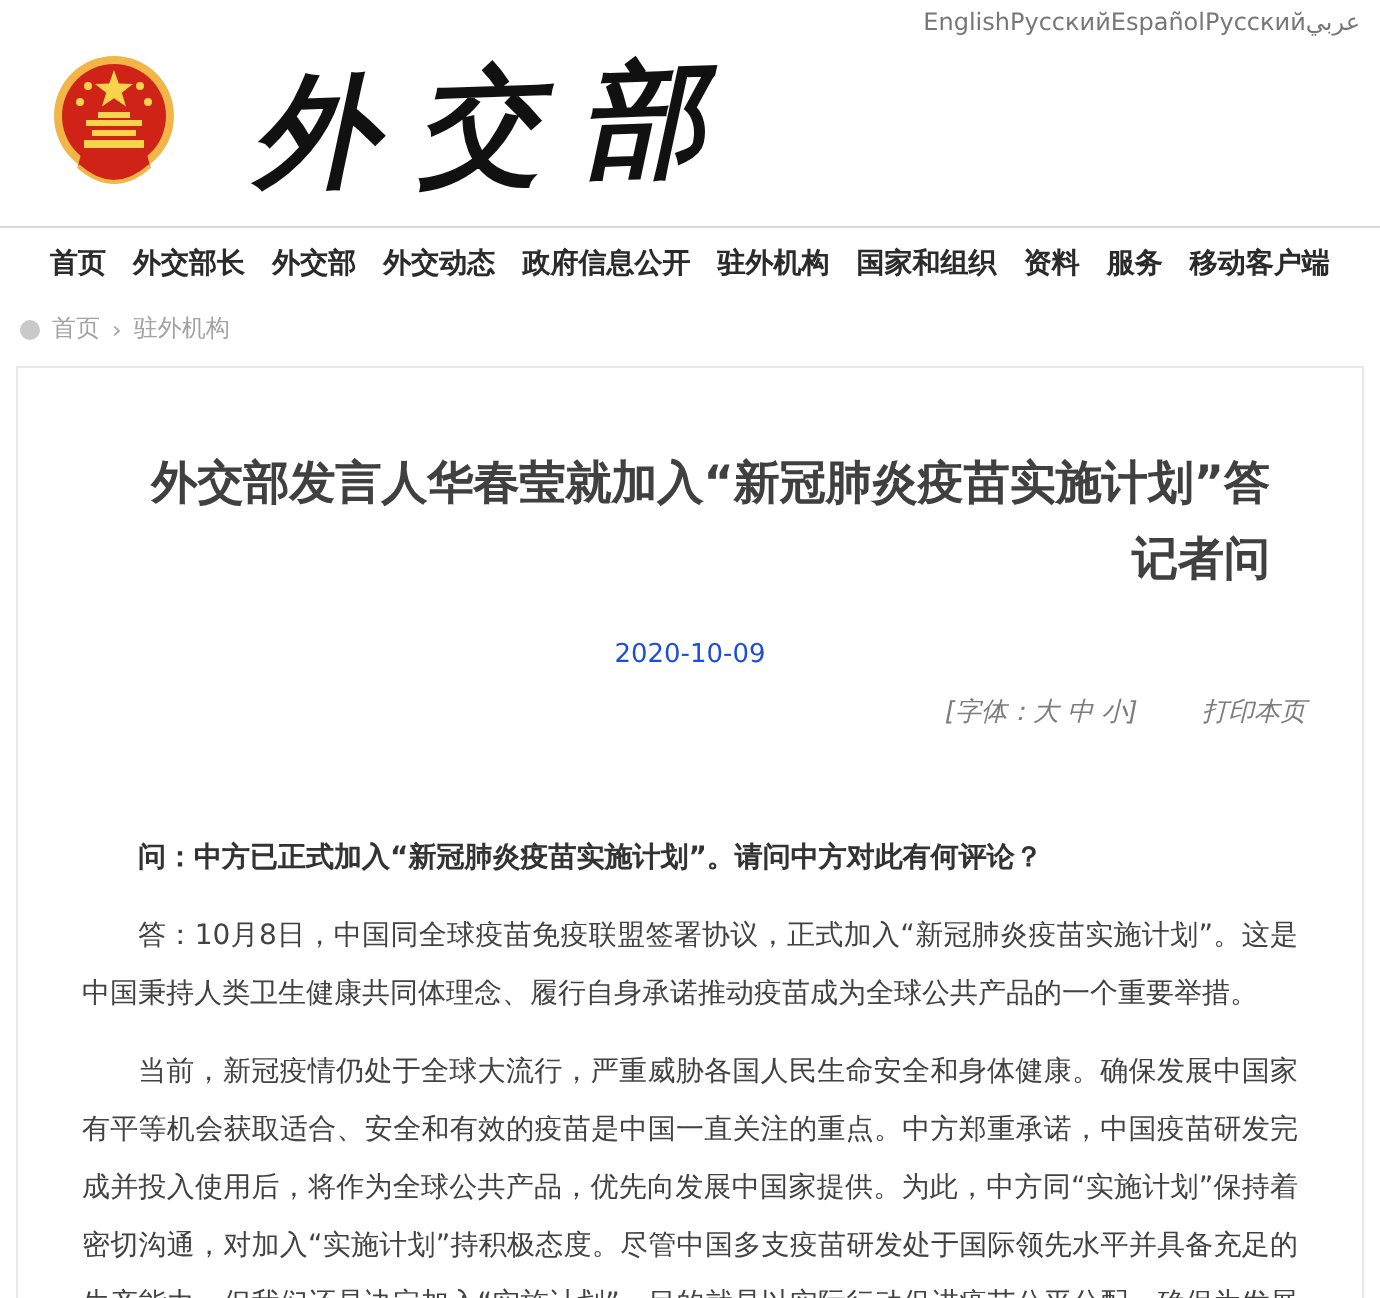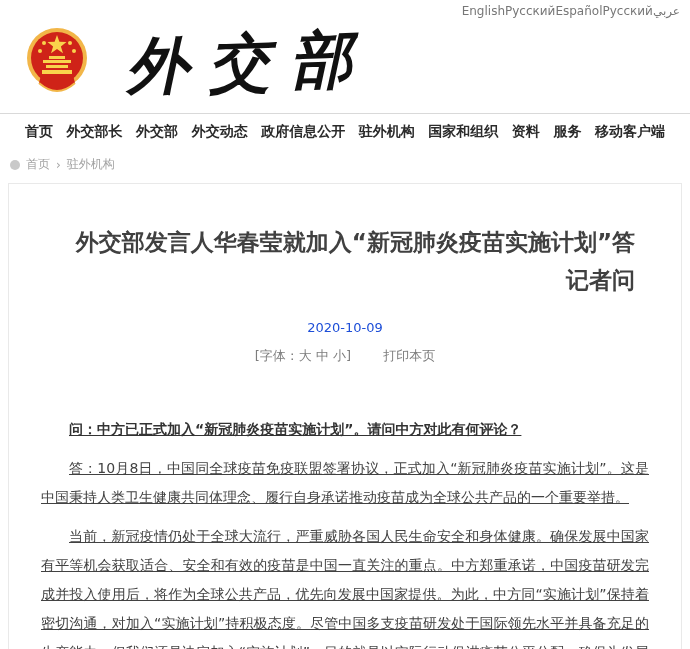--- a/index.html
+++ b/index.html
@@ -28,27 +28,27 @@
     font-size:12px; color:#a3a3a3; }
   .crumb a { color:#a3a3a3; text-decoration:none; cursor:pointer; }
   .crumb .dot { width:10px; height:10px; border-radius:50%; background:#c9c9c9; display:inline-block; }
 
   
   .box { margin:4px 8px 0 8px; border:1px solid #e9e9e9; background:#fff;
     min-height:480px; padding:34px 28px 30px 28px; position:relative; }
   .title { text-align:right; font-size:23px; font-weight:bold; color:#404040;
     line-height:1.65; margin:6px 18px 20px 18px; }
   .date { text-align:center; font-size:13px; color:#1d4ed8; margin-bottom:12px; }
-  .meta { text-align:center; font-size:13px; color:#7d7d7d; }
+  .meta { text-align:right; font-size:13px; color:#7d7d7d;font-style:italic; }
   .meta a { color:#7d7d7d; text-decoration:none; cursor:pointer; }
   .meta .print { margin-left:28px; }
 
   .article { margin-top:50px; font-size:14px; color:#424242; line-height:29px;
     text-align:justify; padding:0 4px; }
-  .article p { text-indent:2em; margin-bottom:10px;text-decoration:underline; }
+  .article p { text-indent:2em; margin-bottom:10px; }
   .article p.bold { font-weight:bold; color:#333; }
 </style>
 </head>
 <body>
 
 <div class="langbar">
     <a>English</a>
     <a>Русский</a>
     <a>Español</a>
     <a>Русский</a>

